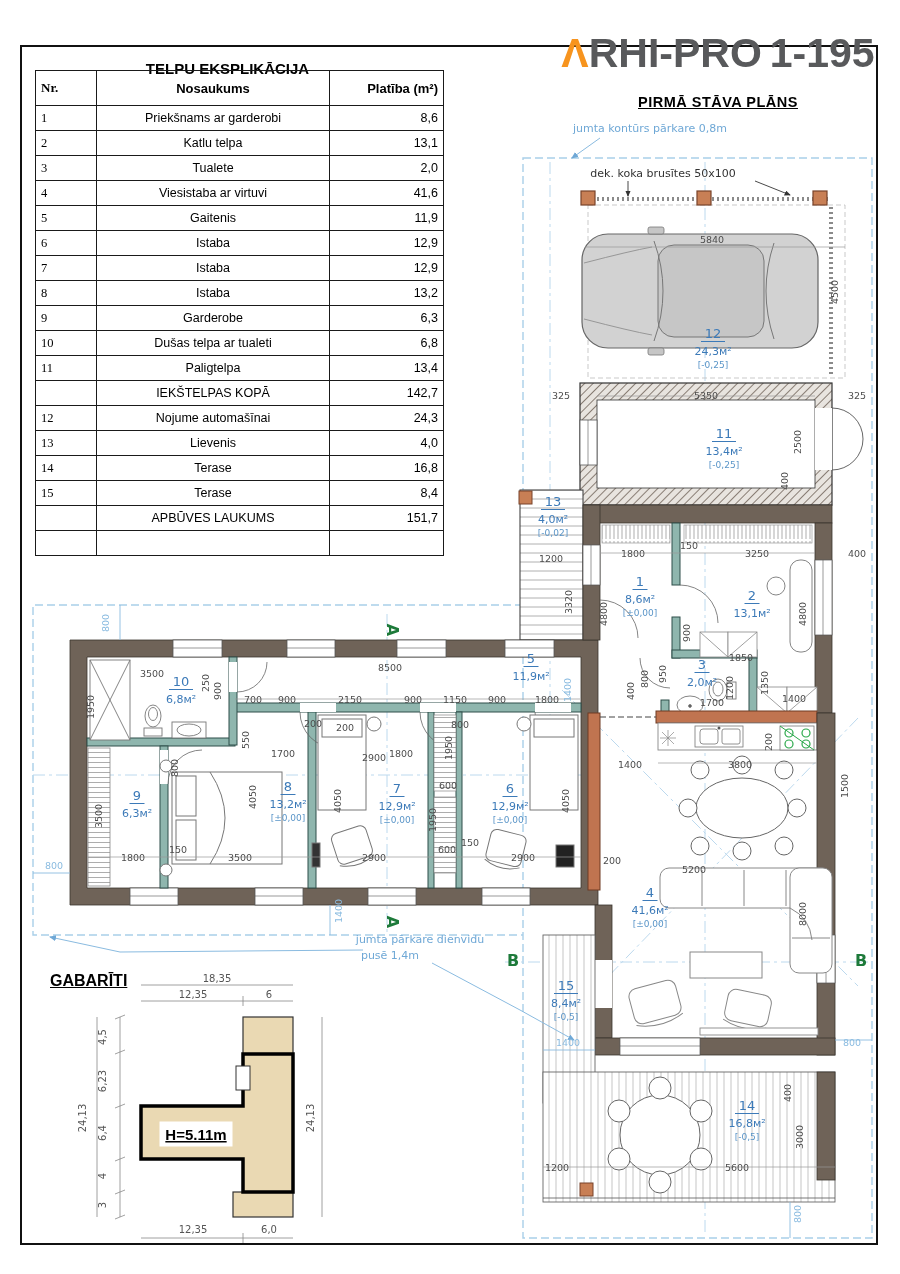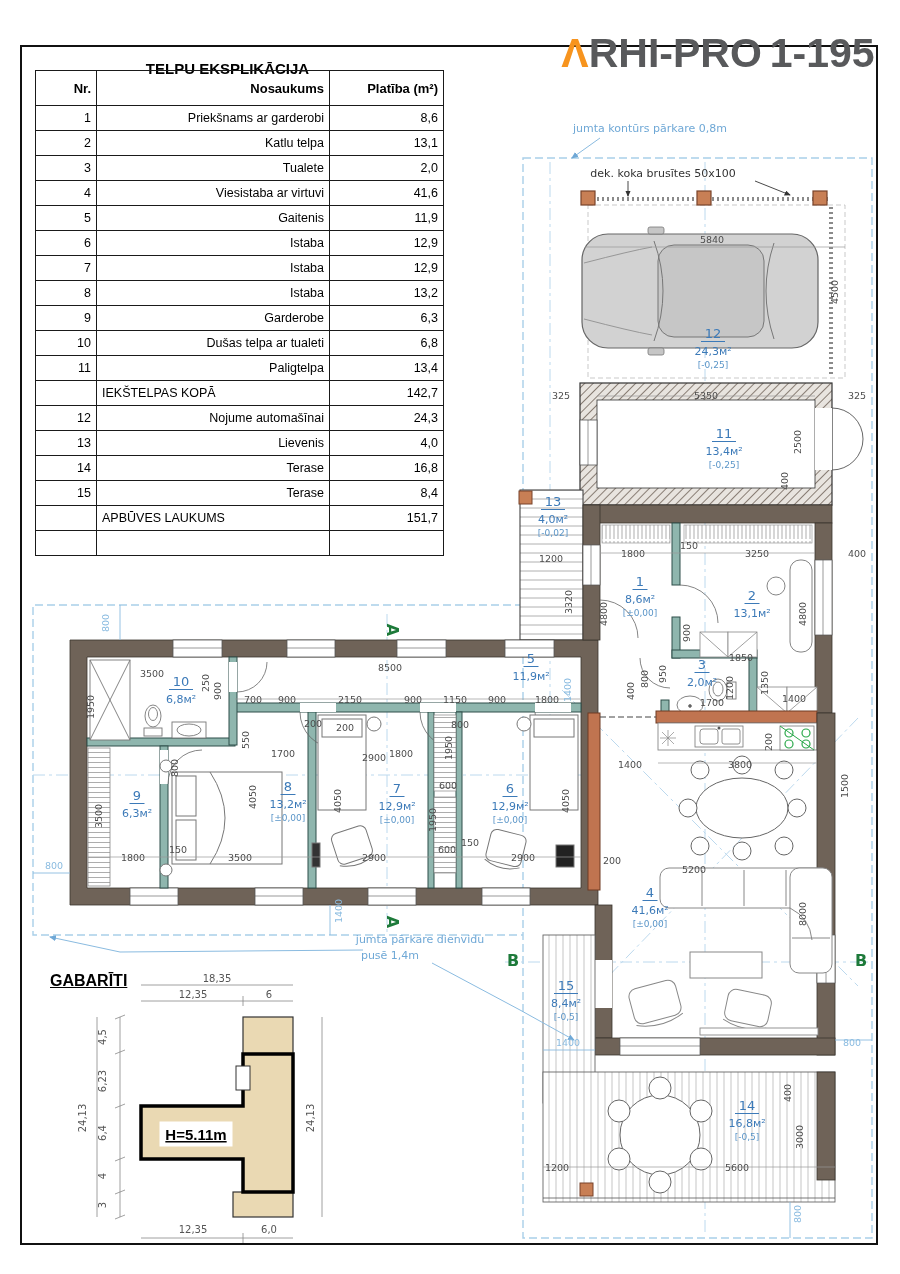--- a/index.html
+++ b/index.html
@@ -5,24 +5,24 @@
   html,body{margin:0;padding:0;background:#fff;}
   .page{position:relative;width:900px;height:1274px;background:#fff;overflow:hidden;
         font-family:"DejaVu Sans",sans-serif;}
   .frame{position:absolute;left:20px;top:45px;width:854px;height:1196px;border:2.5px solid #111;}
   .expl-title{position:absolute;left:35px;top:44px;width:385px;text-align:center;
         font-family:"Liberation Sans",sans-serif;font-weight:bold;font-size:15px;color:#000;margin-top:16px;}
   table.expl{position:absolute;left:35px;top:70px;border-collapse:collapse;table-layout:fixed;
         font-family:"Liberation Sans",sans-serif;font-size:12.5px;color:#000;}
   table.expl th,table.expl td{border:1.4px solid #1a1a1a;padding:0 5px;height:24px;overflow:hidden;white-space:nowrap;}
   table.expl th{height:34px;font-size:13px;}
-  .c-nr{width:50px;text-align:right;}
-  .c-name{width:222px;text-align:right;}
+  .c-nr{width:50px;text-align:left;font-family:Liberation Serif, serif;}
+  .c-name{width:222px;text-align:center;}
   .c-area{width:103px;text-align:right;}
-  tr.sum td.c-name{text-align:left;}
+  tr.sum td.c-name{text-align:center;}
   tr.total td{font-weight:bold;}
   .logo{position:absolute;left:558px;top:30px;width:320px;text-align:center;
         font-family:"Liberation Sans",sans-serif;font-weight:bold;font-size:41px;
         letter-spacing:0px;color:#58595b;white-space:nowrap;}
   .logo .caret{color:#f7941e;}
   .logo .num{margin-left:8px;}
   .plan-title{position:absolute;left:558px;top:94px;width:320px;text-align:center;
         font-family:"Liberation Sans",sans-serif;font-weight:bold;font-size:14.5px;color:#000;
         text-decoration:underline;letter-spacing:.5px;}
   .gab-title{position:absolute;left:50px;top:972px;font-family:"Liberation Sans",sans-serif;
@@ -146,20 +146,21 @@
         <tr>
           <td class="c-nr"></td>
           <td class="c-name"></td>
           <td class="c-area"></td>
         </tr>
       </tbody>
   </table>
 
   <div class="logo"><span class="caret">Λ</span><span>RHI-PRO</span><span class="num">1-195</span></div>
 
+  <div class="plan-title">PIRMĀ STĀVA PLĀNS</div>
   <div class="gab-title">GABARĪTI</div>
 
   <svg id="plan-svg" width="900" height="1274" viewBox="0 0 900 1274" xmlns="http://www.w3.org/2000/svg">
     <defs>
       <pattern id="hat" width="6" height="6" patternUnits="userSpaceOnUse" patternTransform="rotate(45)">
         <rect width="6" height="6" fill="#e8e4df"></rect>
           <line x1="0" y1="0" x2="0" y2="6" stroke="#6f6358" stroke-width="1.6"></line>
       </pattern>
       <pattern id="deck" width="7" height="7" patternUnits="userSpaceOnUse">
         <rect width="7" height="7" fill="#fff"></rect>

